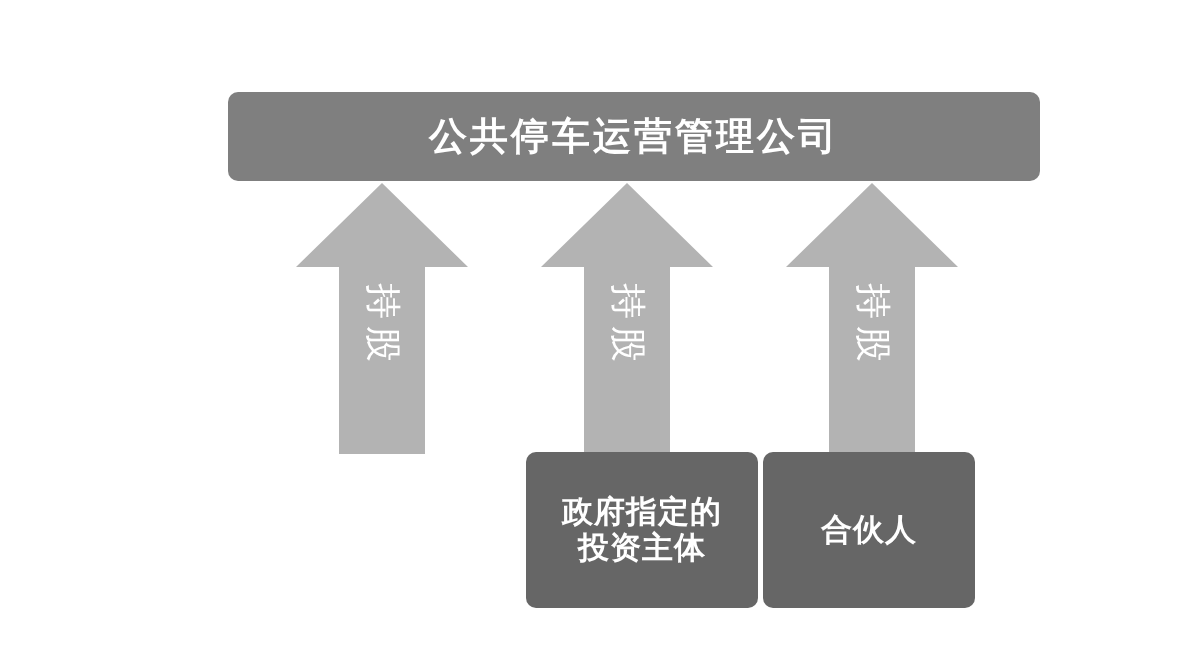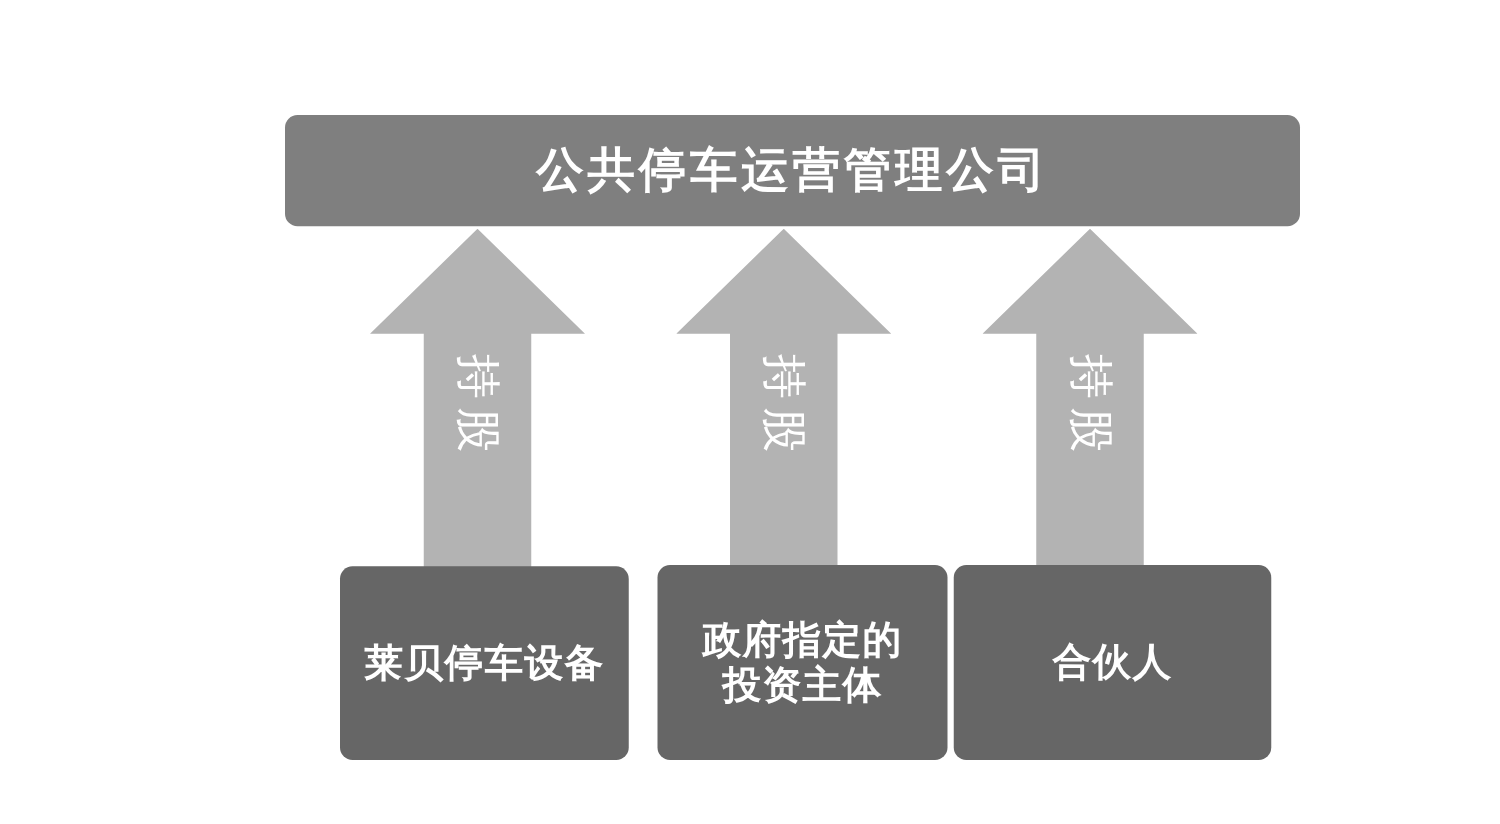--- a/index.html
+++ b/index.html
@@ -68,21 +68,21 @@
     height: 156px;
     background: var(--bottom-box, #666666);
     border-radius: 10px;
     display: flex;
     align-items: center;
     justify-content: center;
     z-index: 2;
   }
   .entity-1 { left: 272px; width: 231px; top: 430px; height: 155px; }
   .entity-2 { left: 526px; width: 232px; }
-  .entity-3 { left: 763px; width: 254px; }
+  .entity-3 { left: 763px; width: 212px; }
   .entity-box .label {
     color: var(--text, #ffffff);
     font-size: 31px;
     font-weight: bold;
     line-height: 36px;
     text-align: center;
     white-space: pre-line;
     letter-spacing: 1px;
   }
 </style>
@@ -109,23 +109,20 @@
     <span class="arrow-label">持股</span>
   </div>
 
   <div class="arrow arrow-3">
     <svg width="172" height="271" viewBox="0 0 172 271">
       <polygon points="86,0 172,84 129,84 129,271 43,271 43,84 0,84"></polygon>
     </svg>
     <span class="arrow-label">持股</span>
   </div>
 
-  <div class="entity-box entity-1">
-    <span class="label">莱贝停车设备</span>
-  </div>
 
   <div class="entity-box entity-2">
     <span class="label">政府指定的
 投资主体</span>
   </div>
 
   <div class="entity-box entity-3">
     <span class="label">合伙人</span>
   </div>
 

